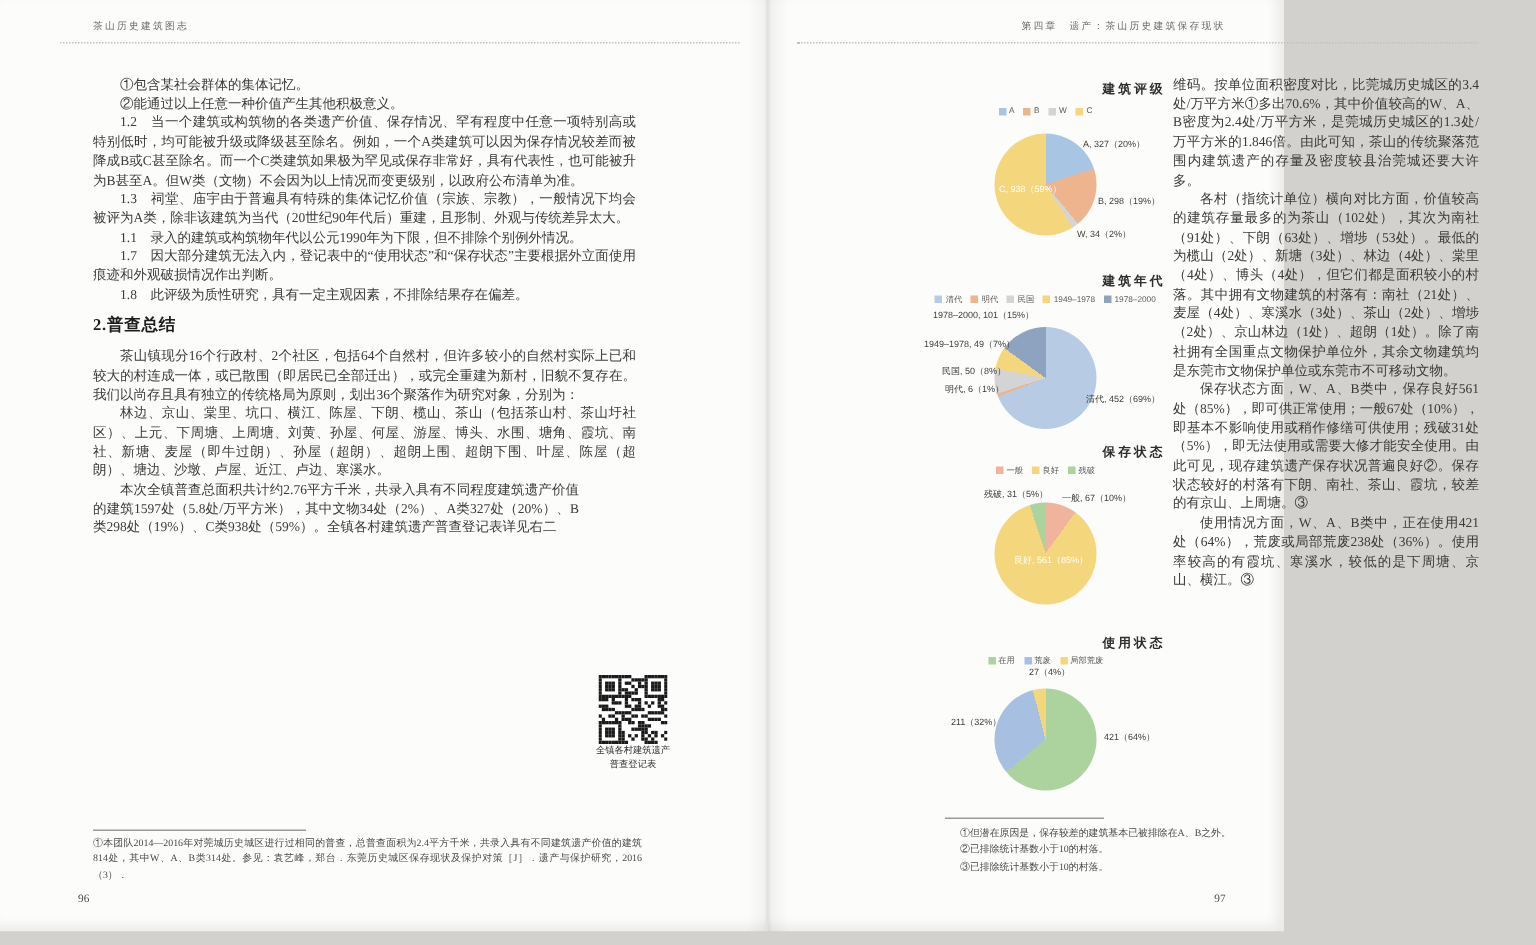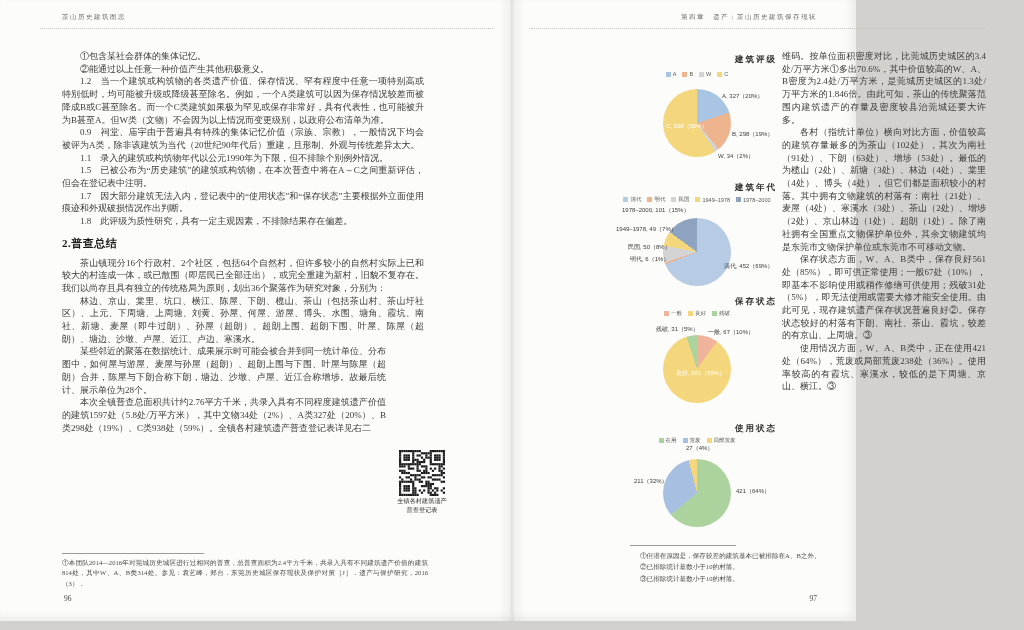--- a/index.html
+++ b/index.html
@@ -44,21 +44,21 @@
   #fn-rule-left{left:62px;top:553px;width:142px;}
   #fn-rule-right{left:630px;top:545px;width:106px;}
   .footnote{
     position:absolute;font-size:6.6px;line-height:10.4px;color:#4a4a4a;text-align:justify;
   }
   #fn-left{left:62px;top:558px;width:366px;}
   #fn-right{left:640px;top:551px;width:346px;}
   #fn-right div{margin:0 0 1px 0;}
 
   .page-num{position:absolute;bottom:18px;font-size:7.5px;color:#4a4a4a;}
-  #pn-left{left:64px;}
+  #pn-left{left:52px;}
   #pn-right{right:39px;}
 
   
   .c-title{
     position:absolute;left:617px;width:160px;text-align:right;
     font-size:8.5px;font-weight:bold;letter-spacing:2px;color:#2e2e2e;
     font-family:"Liberation Serif",serif;
   }
   .c-legend{
     position:absolute;left:577px;width:240px;display:flex;justify-content:center;
@@ -85,29 +85,27 @@
 
   <div class="running-head rh-left">茶山历史建筑图志</div>
   <div class="running-head rh-right">第四章　遗产：茶山历史建筑保存现状</div>
   <div class="rule rule-left"></div>
   <div class="rule rule-right"></div>
 
   <div class="body-text" id="left-body">
     <p>①包含某社会群体的集体记忆。</p>
     <p>②能通过以上任意一种价值产生其他积极意义。</p>
     <p>1.2　当一个建筑或构筑物的各类遗产价值、保存情况、罕有程度中任意一项特别高或特别低时，均可能被升级或降级甚至除名。例如，一个A类建筑可以因为保存情况较差而被降成B或C甚至除名。而一个C类建筑如果极为罕见或保存非常好，具有代表性，也可能被升为B甚至A。但W类（文物）不会因为以上情况而变更级别，以政府公布清单为准。</p>
-    <p>0.9　祠堂、庙宇由于普遍具有特殊的集体记忆价值（宗族、宗教），一般情况下均会被评为A类，除非该建筑为当代（20世纪90年代后）重建，且形制、外观与传统差异太大。</p>
+    <p>1.3　祠堂、庙宇由于普遍具有特殊的集体记忆价值（宗族、宗教），一般情况下均会被评为A类，除非该建筑为当代（20世纪90年代后）重建，且形制、外观与传统差异太大。</p>
     <p>1.1　录入的建筑或构筑物年代以公元1990年为下限，但不排除个别例外情况。</p>
-    <p>1.5　已被公布为“历史建筑”的建筑或构筑物，在本次普查中将在A～C之间重新评估，但会在登记表中注明。</p>
     <p>1.7　因大部分建筑无法入内，登记表中的“使用状态”和“保存状态”主要根据外立面使用痕迹和外观破损情况作出判断。</p>
     <p>1.8　此评级为质性研究，具有一定主观因素，不排除结果存在偏差。</p>
     <h2>2.普查总结</h2>
     <p>茶山镇现分16个行政村、2个社区，包括64个自然村，但许多较小的自然村实际上已和较大的村连成一体，或已散围（即居民已全部迁出），或完全重建为新村，旧貌不复存在。我们以尚存且具有独立的传统格局为原则，划出36个聚落作为研究对象，分别为：</p>
     <p>林边、京山、棠里、坑口、横江、陈屋、下朗、榄山、茶山（包括茶山村、茶山圩社区）、上元、下周塘、上周塘、刘黄、孙屋、何屋、游屋、博头、水围、塘角、霞坑、南社、新塘、麦屋（即牛过朗）、孙屋（超朗）、超朗上围、超朗下围、叶屋、陈屋（超朗）、塘边、沙墩、卢屋、近江、卢边、寒溪水。</p>
-    <p class="beside-qr">某些邻近的聚落在数据统计、成果展示时可能会被合并到同一统计单位、分布图中，如何屋与游屋、麦屋与孙屋（超朗）、超朗上围与下围、叶屋与陈屋（超朗）合并，陈屋与下朗合称下朗，塘边、沙墩、卢屋、近江合称增埗。故最后统计、展示单位为28个。</p>
     <p class="beside-qr">本次全镇普查总面积共计约2.76平方千米，共录入具有不同程度建筑遗产价值的建筑1597处（5.8处/万平方米），其中文物34处（2%）、A类327处（20%）、B类298处（19%）、C类938处（59%）。全镇各村建筑遗产普查登记表详见右二</p>
   </div>
 
   <div id="qr-block">
     <svg id="qr" width="46" height="46" viewBox="0 0 46 46">
         <rect x="0" y="0" width="46" height="46" fill="#ffffff"></rect>
         <rect x="0.00" y="0.00" width="2.19" height="2.19" fill="#1a1a1a"></rect>
         <rect x="2.19" y="0.00" width="2.19" height="2.19" fill="#1a1a1a"></rect>
         <rect x="4.38" y="0.00" width="2.19" height="2.19" fill="#1a1a1a"></rect>
         <rect x="6.57" y="0.00" width="2.19" height="2.19" fill="#1a1a1a"></rect>

